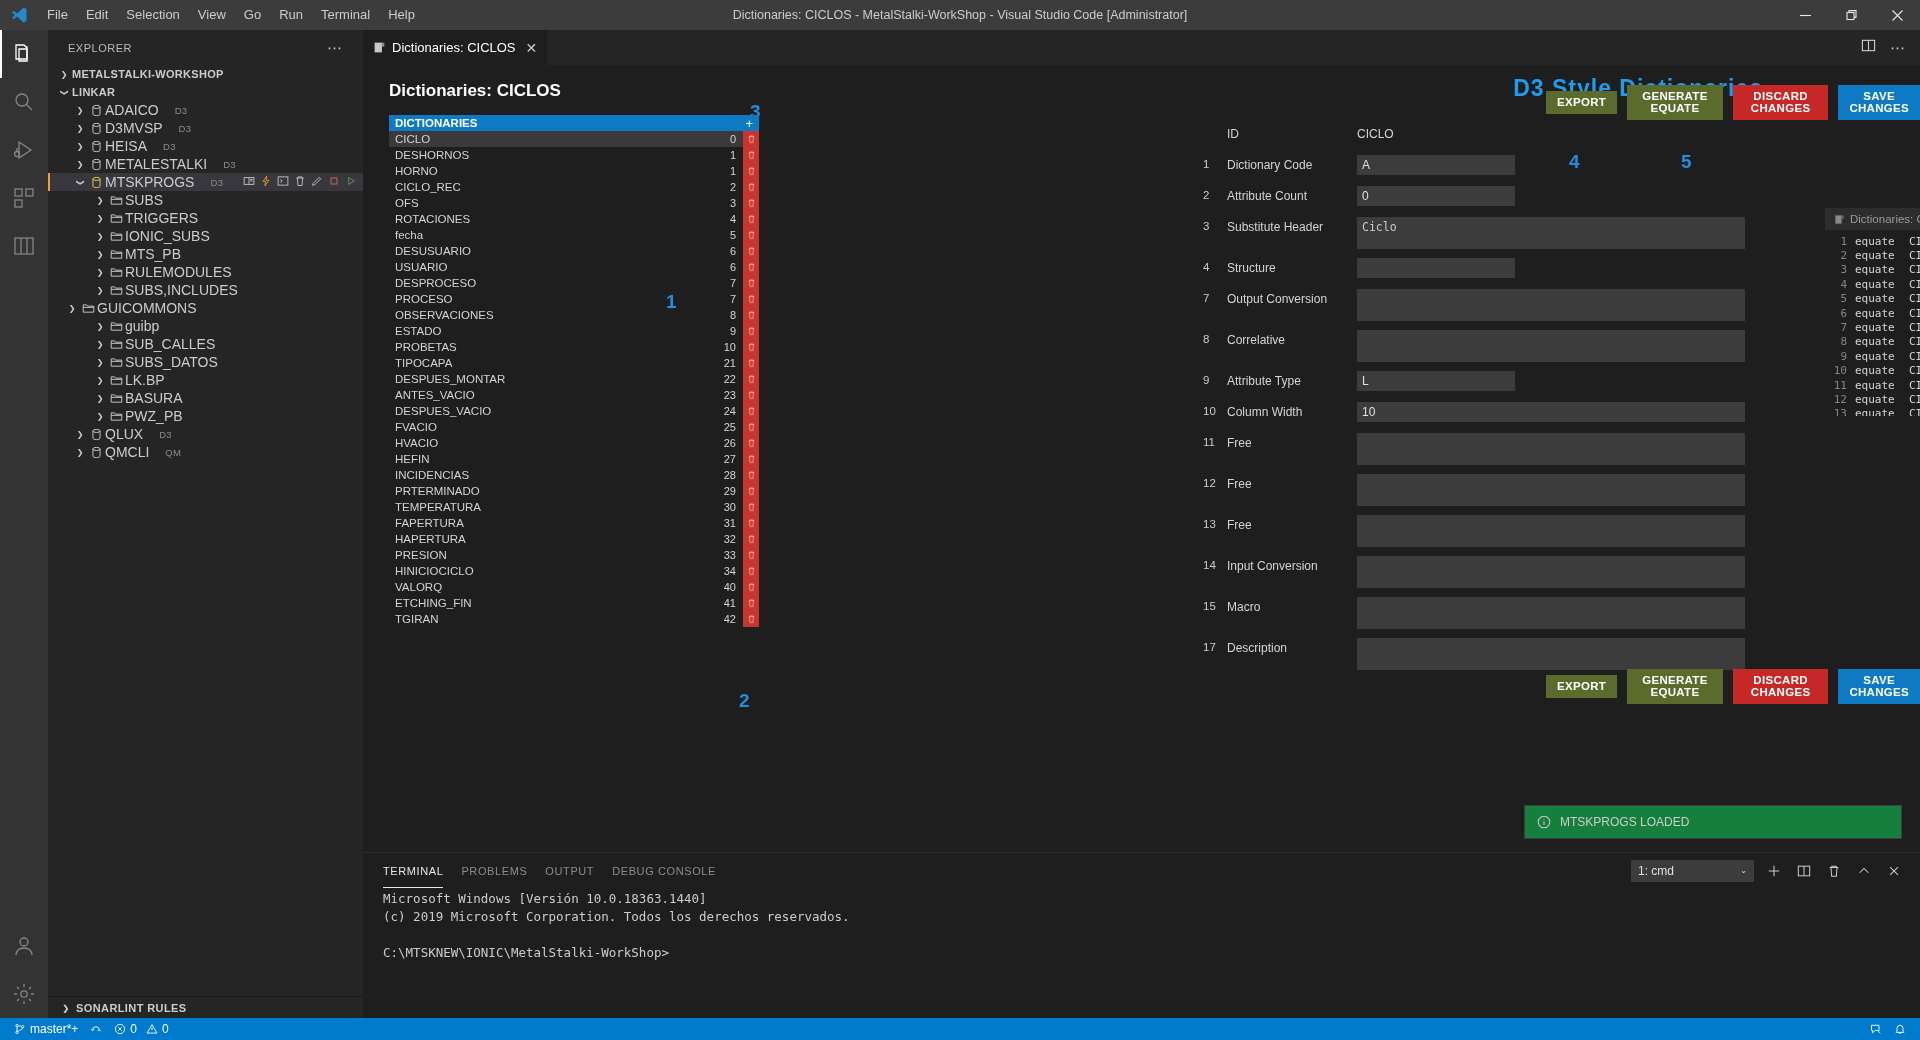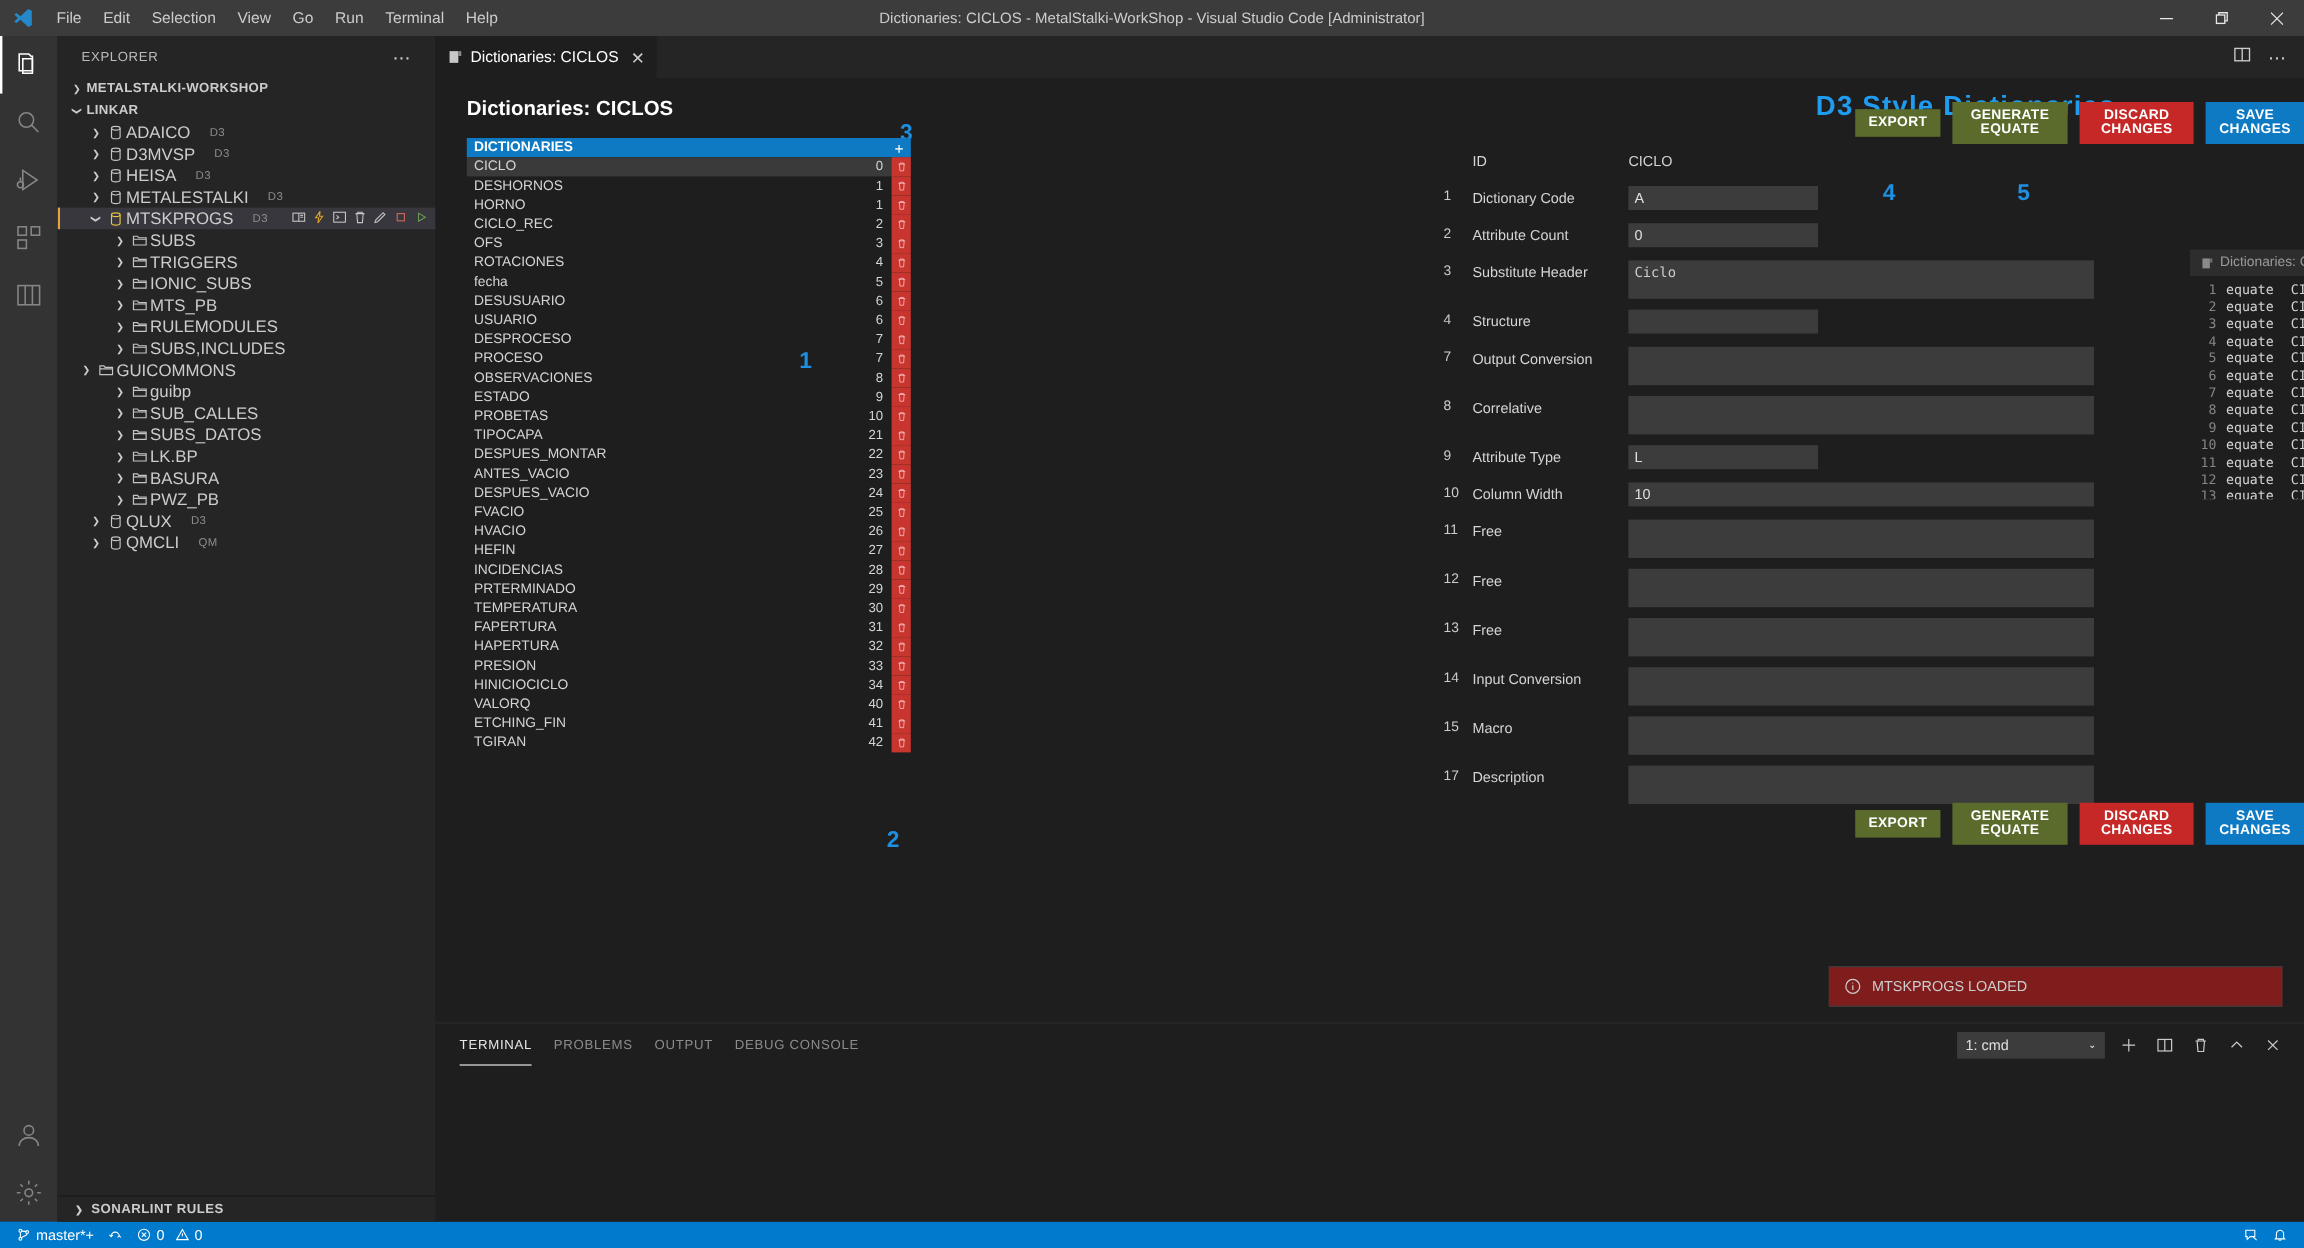--- a/index.html
+++ b/index.html
@@ -181,21 +181,21 @@
     font-family: "DejaVu Sans Mono", monospace; font-size: 11px;
   }
   .eq-line { display: flex; height: 14.4px; align-items: center; white-space: pre; }
   .eq-ln { width: 30px; text-align: right; color: #858585; font-size: 11px; padding-right: 8px; }
   .eq-c1 { width: 54px; color: #d4d4d4; }
   .eq-c2 { width: 190px; color: #d4d4d4; }
 
   
   .notif {
     position: absolute; right: 18px; bottom: 13px; width: 378px; height: 34px;
-    background: #7f1d1d; border: 1px solid #3c3c3c; display: flex; align-items: center;
+    background: #15803d; border: 1px solid #3c3c3c; display: flex; align-items: center;
     padding: 0 12px; gap: 9px; font-size: 12px; color: #cccccc;
   }
   .notif svg { width: 14px; height: 14px; fill: none; stroke: #cccccc; stroke-width: 1.2; }
 
   
   .panel-bottom {
     height: 166px; background: #1e1e1e; flex: none; border-top: 1px solid #2b2b2b;
     display: flex; flex-direction: column; position: relative;
   }
   .panel-tabs { height: 35px; display: flex; align-items: center; padding-left: 20px; gap: 18px; }
@@ -1149,20 +1149,26 @@
                 </svg>
             </div>
             <div class="pa">
               <svg viewBox="0 0 16 16">
                   <line x1="3.5" y1="3.5" x2="12.5" y2="12.5"></line>
                   <line x1="12.5" y1="3.5" x2="3.5" y2="12.5"></line>
                 </svg>
             </div>
           </div>
         </div>
+        <div class="term-body" id="termbody">
+            <div>Microsoft Windows [Versión 10.0.18363.1440]</div>
+            <div>(c) 2019 Microsoft Corporation. Todos los derechos reservados.</div>
+            <div>&nbsp;</div>
+            <div>C:\MTSKNEW\IONIC\MetalStalki-WorkShop&gt;</div>
+          </div>
       </div>
 
     </div>
   </div>
 
   <div class="statusbar">
     <div class="st-item">
       <svg viewBox="0 0 16 16">
           <circle cx="4" cy="3.5" r="1.6"></circle>
           <circle cx="4" cy="12.5" r="1.6"></circle>

